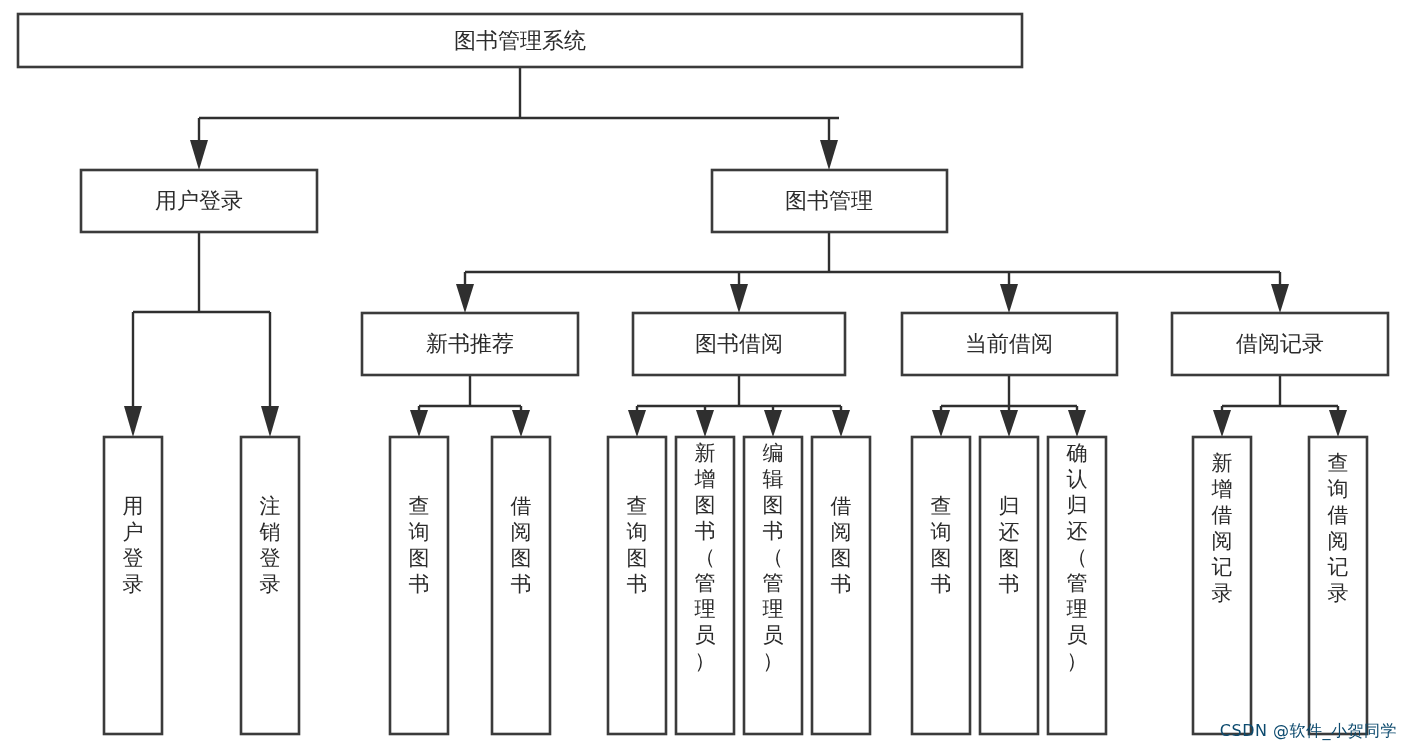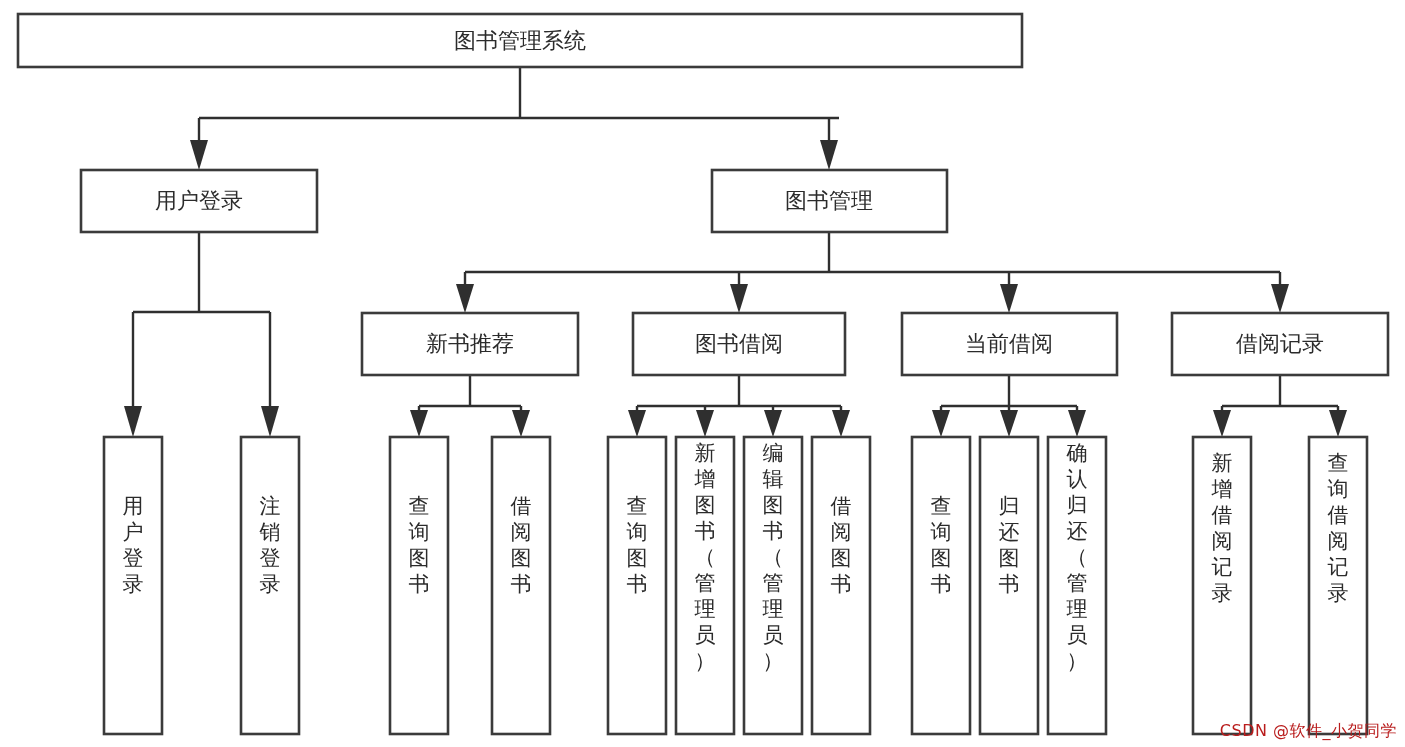--- a/index.html
+++ b/index.html
@@ -53,21 +53,21 @@
   .arrow-head {
     fill: #2f2f2f;
     stroke: none;
   }
   .watermark {
     position: absolute;
     right: 8px;
     bottom: 5px;
     font-family: "DejaVu Sans", "Liberation Sans", sans-serif;
     font-size: 16px;
-    color: #b91c1c;
+    color: #0c4a6e;
     letter-spacing: 0.5px;
     white-space: nowrap;
     user-select: none;
   }
 </style>
 </head>
 <body>
 
 <div id="diagram-root">
 

